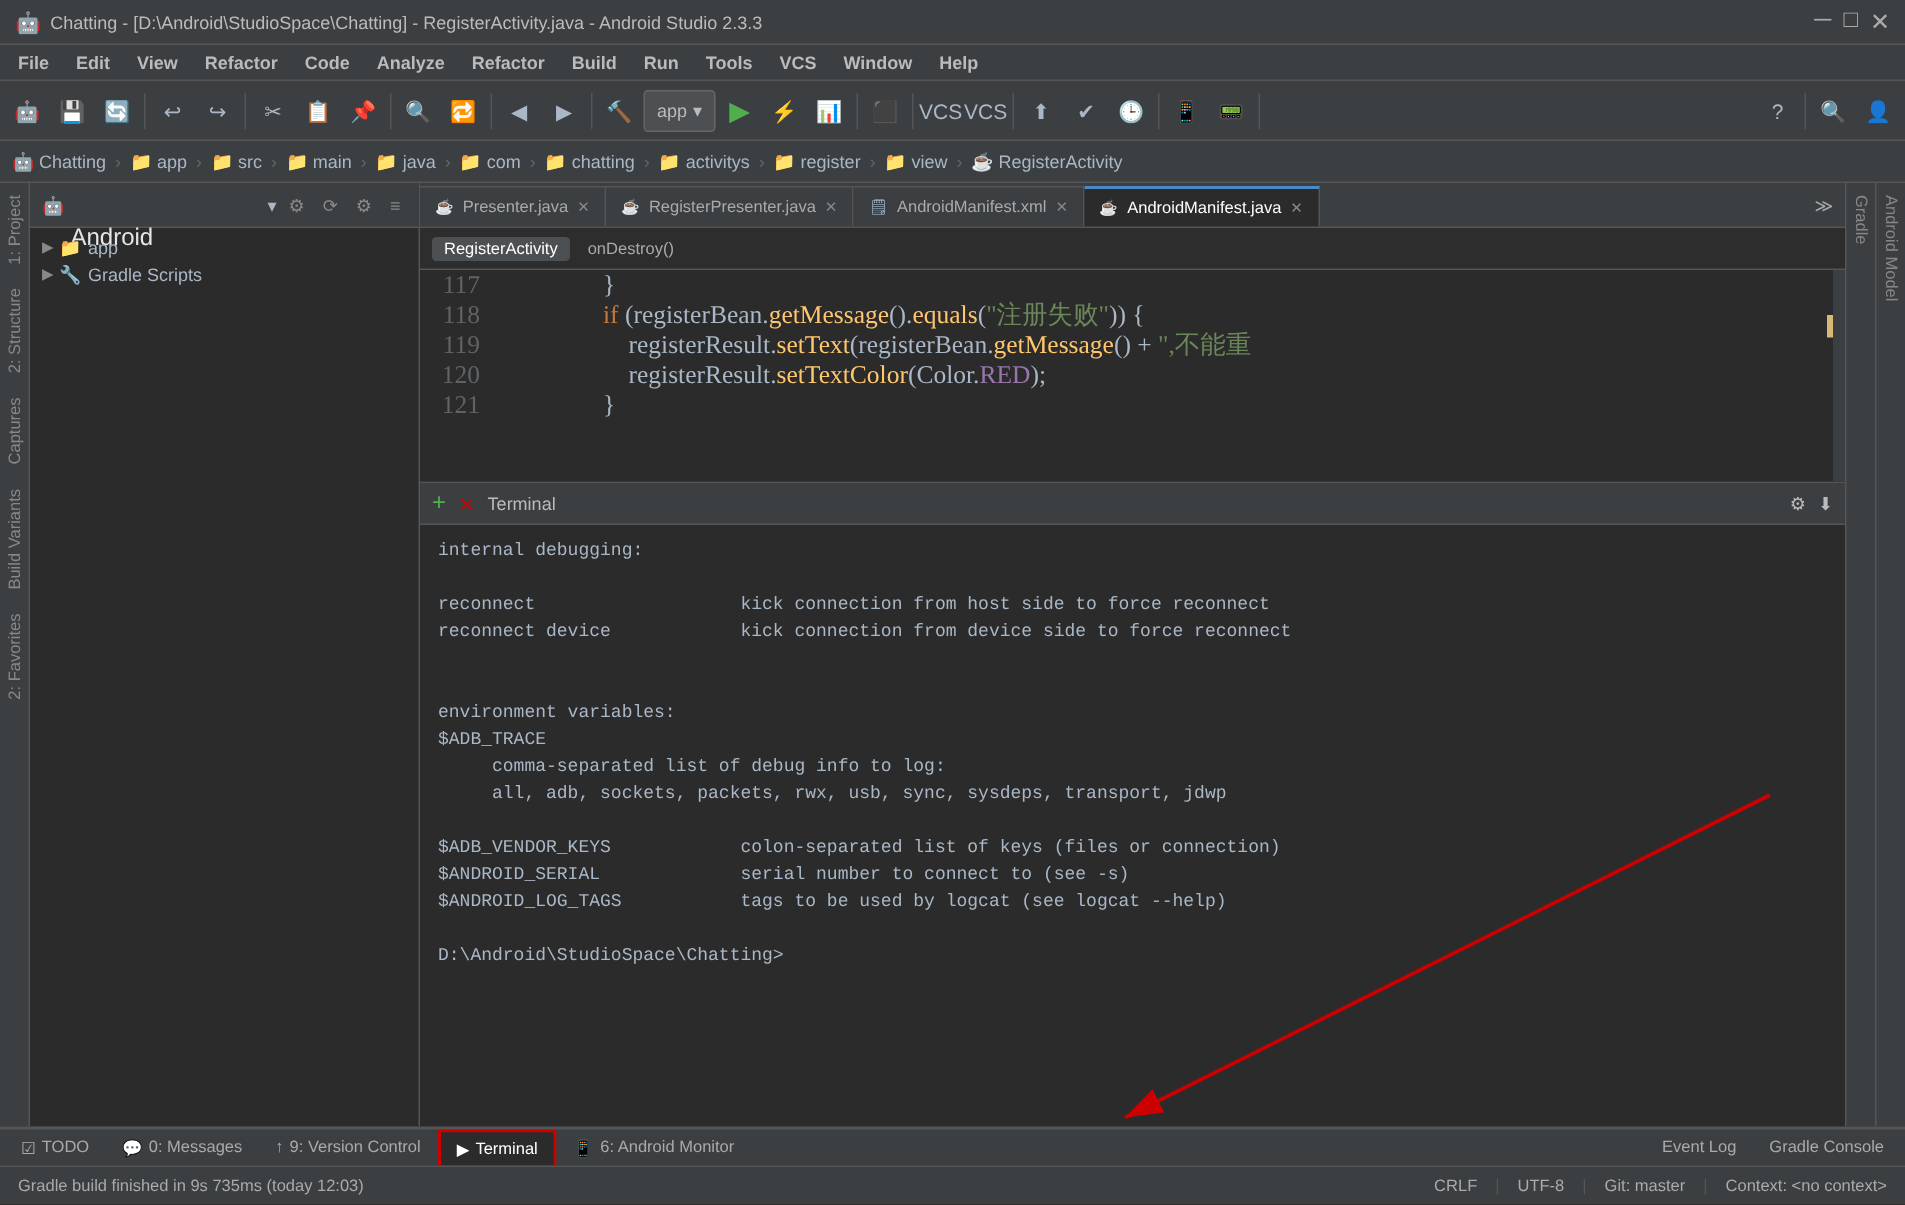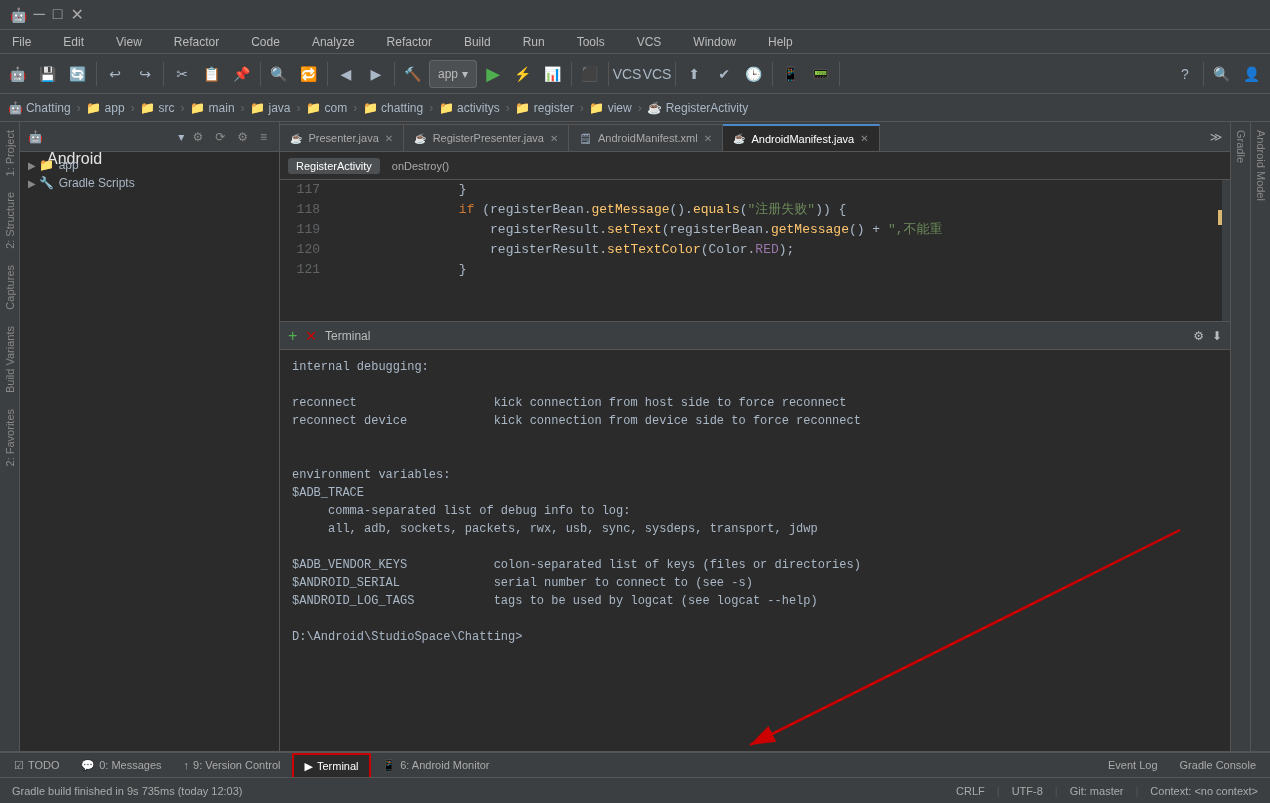--- a/index.html
+++ b/index.html
@@ -40,21 +40,22 @@
     }
 
     
     #menu-bar {
       background: #3c3f41;
       height: 24px;
       display: flex;
       align-items: center;
       padding: 0 4px;
       border-bottom: 1px solid #555;
-      gap: 16px;
+      gap: 2px;
+      font-weight: bold;
     }
     .menu-item {
       color: #bbbbbb;
       font-size: 12px;
       padding: 2px 8px;
       cursor: pointer;
       border-radius: 2px;
     }
 
     
@@ -239,22 +240,22 @@
       background: #4c5052;
       color: #fff;
     }
 
     
     #code-area {
       flex: 1;
       background: #2b2b2b;
       overflow: hidden;
       position: relative;
-      font-family: Liberation Mono, monospace;
-      font-size: 13px;
+      font-family: Liberation Serif, serif;
+      font-size: 17px;
     }
     .code-line {
       display: flex;
       line-height: 20px;
     }
     .line-num {
       width: 50px;
       text-align: right;
       padding-right: 10px;
       color: #606366;
@@ -466,20 +467,21 @@
       overflow: hidden;
     }
   </style>
 </head>
 <body>
 
 <div id="full-layout">
 
   <div id="title-bar">
     <span class="title-icon">🤖</span>
+    <span class="title-text">Chatting - [D:\Android\StudioSpace\Chatting] - RegisterActivity.java - Android Studio 2.3.3</span>
     <div class="window-controls">
       <span>─</span>
       <span>□</span>
       <span>✕</span>
     </div>
   </div>
 
   <div id="menu-bar">
     <span class="menu-item">File</span>
     <span class="menu-item">Edit</span>
@@ -712,21 +714,21 @@
             <div class="terminal-line"> </div>
             <div class="terminal-line">reconnect                   kick connection from host side to force reconnect</div>
             <div class="terminal-line">reconnect device            kick connection from device side to force reconnect</div>
             <div class="terminal-line"> </div>
             <div class="terminal-line"> </div>
             <div class="terminal-line">environment variables:</div>
             <div class="terminal-line">$ADB_TRACE</div>
             <div class="terminal-line">     comma-separated list of debug info to log:</div>
             <div class="terminal-line">     all, adb, sockets, packets, rwx, usb, sync, sysdeps, transport, jdwp</div>
             <div class="terminal-line"> </div>
-            <div class="terminal-line">$ADB_VENDOR_KEYS            colon-separated list of keys (files or directories)</div>
+            <div class="terminal-line">$ADB_VENDOR_KEYS            colon-separated list of keys (files or connection)</div>
             <div class="terminal-line">$ANDROID_SERIAL             serial number to connect to (see -s)</div>
             <div class="terminal-line">$ANDROID_LOG_TAGS           tags to be used by logcat (see logcat --help)</div>
             <div class="terminal-line"> </div>
             <div class="terminal-line">D:\Android\StudioSpace\Chatting&gt;</div>
 
             <svg id="arrow-overlay" style="position:absolute;top:0;left:0;width:100%;height:100%;pointer-events:none;">
               <defs>
                 <marker id="arrowhead" markerWidth="10" markerHeight="7" refX="10" refY="3.5" orient="auto">
                   <polygon points="0 0, 10 3.5, 0 7" fill="#cc0000"></polygon>
                 </marker>

